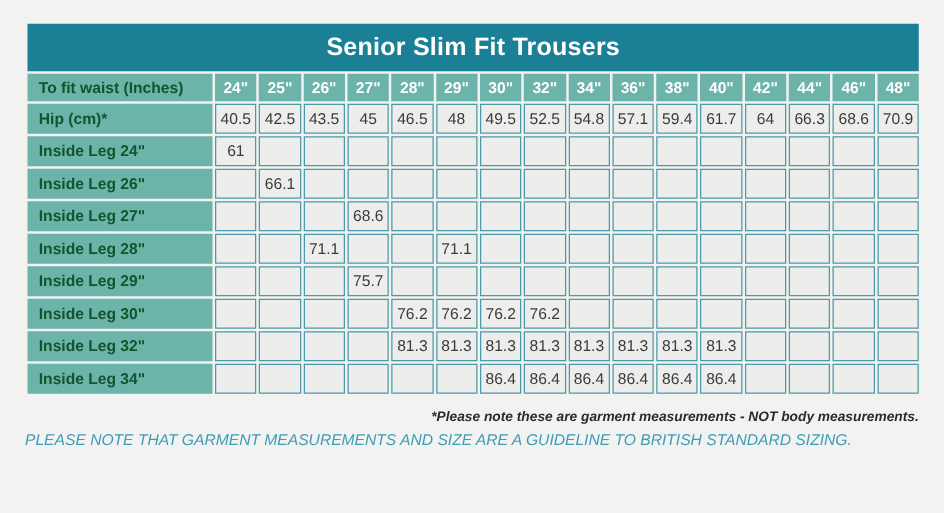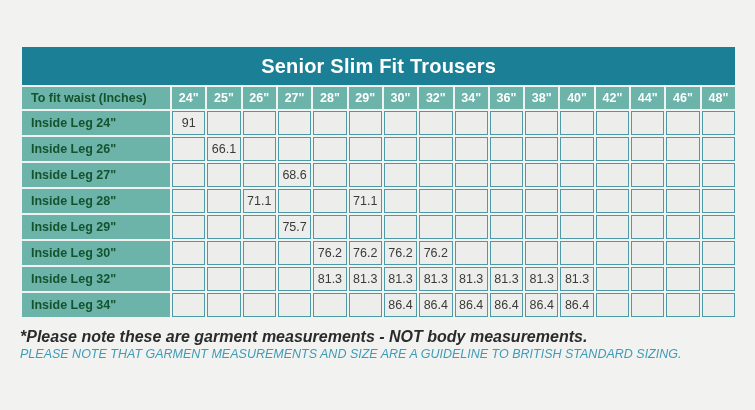--- a/index.html
+++ b/index.html
@@ -13,21 +13,20 @@
     font-family: "Liberation Sans", sans-serif;
     overflow: hidden;
   }
 
   #page {
     position: relative;
     width: 755px;
     height: 305px;
     box-sizing: border-box;
     padding: 17px 20px 0 20px;
-    margin-top: 28px;
   }
 
   
   table.size-chart {
     width: 715px;
     border-collapse: separate;
     border-spacing: 2px;
     table-layout: fixed;
   }
 
@@ -89,26 +88,27 @@
 
   .data-cell.empty {
     color: transparent;
   }
 
   
   .notes {
     padding-top: 9px;
   }
   .note-primary {
-    font-size: 16px;
+    font-size: 11px;
     font-weight: bold;
     font-style: italic;
     color: #2b2b2b;
     line-height: 17px;
     white-space: nowrap;
+    text-align: right;
   }
   .note-secondary {
     font-size: 12.5px;
     font-style: italic;
     color: #3d9cb8;
     line-height: 18px;
     white-space: nowrap;
   }
 </style>
 </head>
@@ -155,22 +155,41 @@
           <th class="size-head">38"</th>
           <th class="size-head">40"</th>
           <th class="size-head">42"</th>
           <th class="size-head">44"</th>
           <th class="size-head">46"</th>
           <th class="size-head">48"</th>
         </tr>
     </thead>
     <tbody id="chart-body">
         <tr>
+          <th class="row-label">Hip (cm)*</th>
+          <td class="data-cell">40.5</td>
+          <td class="data-cell">42.5</td>
+          <td class="data-cell">43.5</td>
+          <td class="data-cell">45</td>
+          <td class="data-cell">46.5</td>
+          <td class="data-cell">48</td>
+          <td class="data-cell">49.5</td>
+          <td class="data-cell">52.5</td>
+          <td class="data-cell">54.8</td>
+          <td class="data-cell">57.1</td>
+          <td class="data-cell">59.4</td>
+          <td class="data-cell">61.7</td>
+          <td class="data-cell">64</td>
+          <td class="data-cell">66.3</td>
+          <td class="data-cell">68.6</td>
+          <td class="data-cell">70.9</td>
+        </tr>
+        <tr>
           <th class="row-label">Inside Leg 24"</th>
-          <td class="data-cell">91</td>
+          <td class="data-cell">61</td>
           <td class="data-cell empty"></td>
           <td class="data-cell empty"></td>
           <td class="data-cell empty"></td>
           <td class="data-cell empty"></td>
           <td class="data-cell empty"></td>
           <td class="data-cell empty"></td>
           <td class="data-cell empty"></td>
           <td class="data-cell empty"></td>
           <td class="data-cell empty"></td>
           <td class="data-cell empty"></td>

